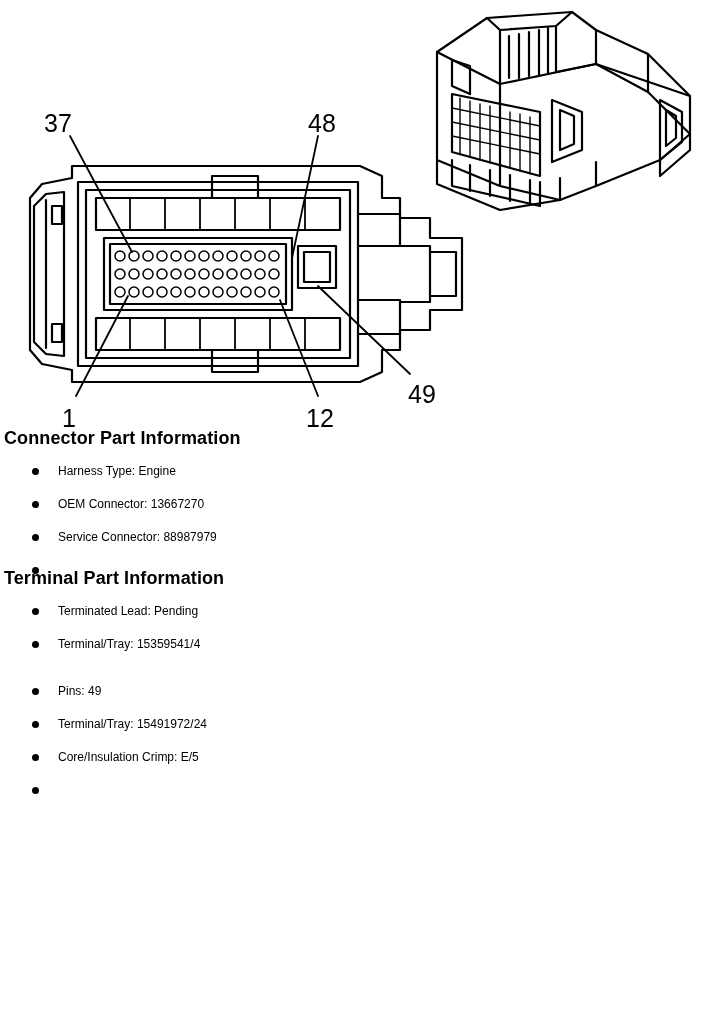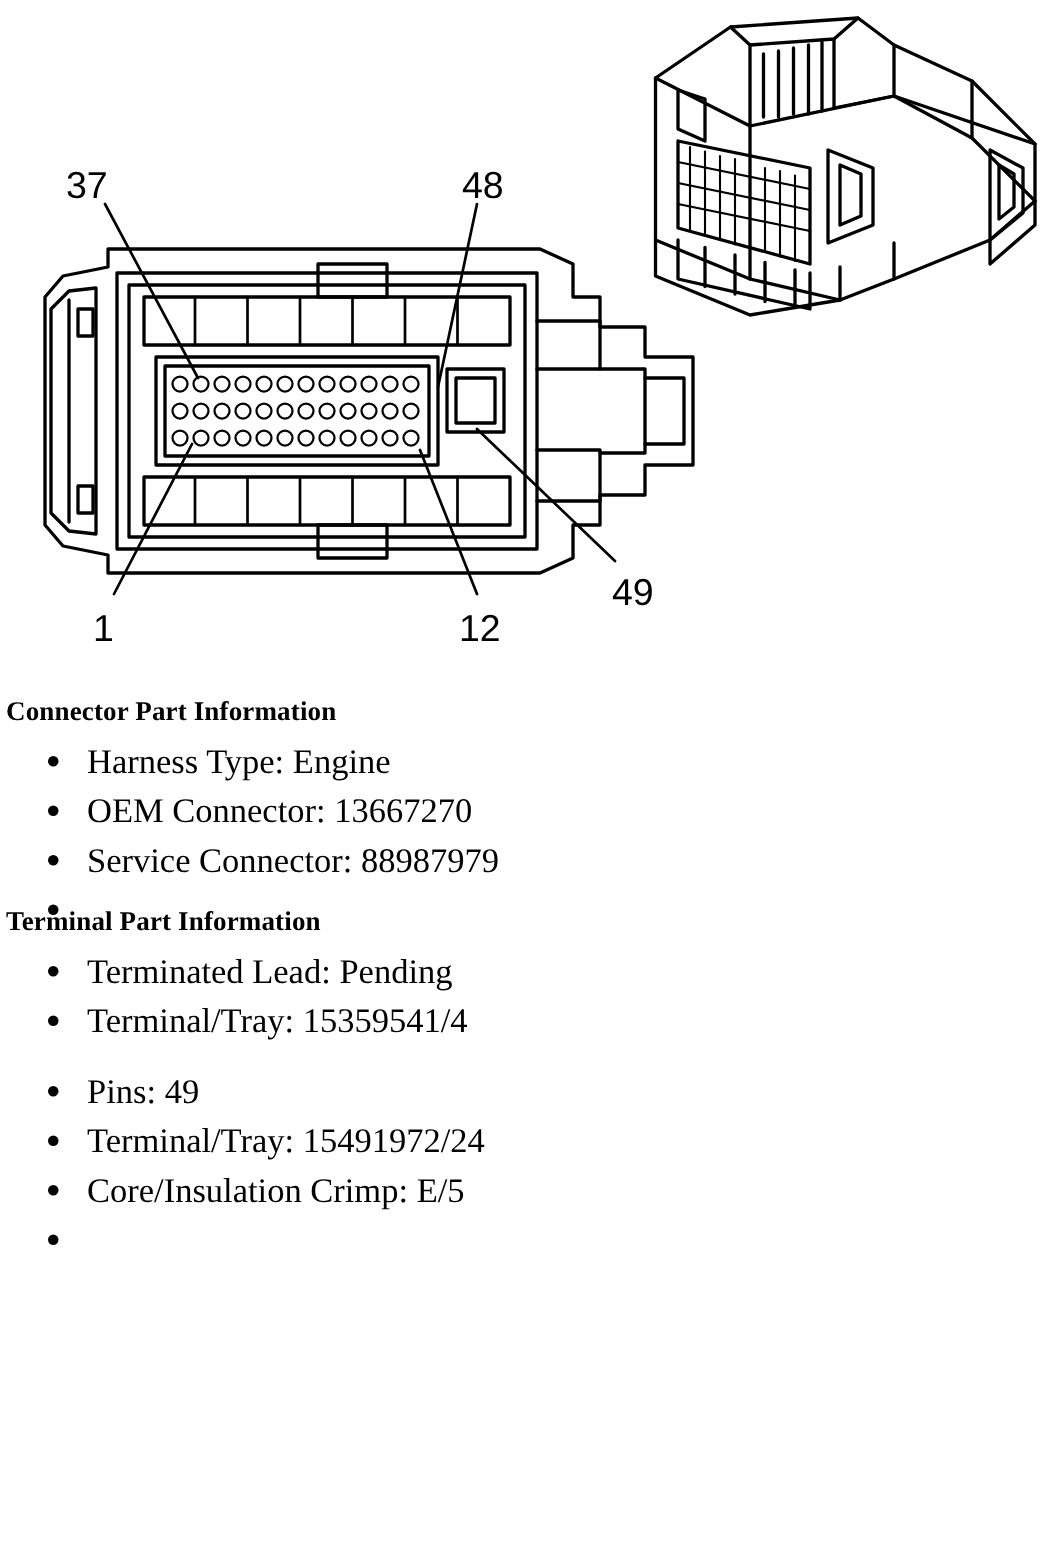--- a/index.html
+++ b/index.html
@@ -29,40 +29,39 @@
     height: 450px;
   }
   .diagram svg {
     display: block;
   }
 
   
   .content {
     position: absolute;
     left: 0;
-    top: 464px;
+    top: 428px;
     width: 592px;
-    font-family: Liberation Serif, serif;
   }
 
   h2.section-title {
     font-size: 18px;
     font-weight: bold;
     margin: 0 0 6px 4px;
     letter-spacing: 0.1px;
   }
 
   ul.bullets {
     list-style: none;
     margin: 0 0 14px 0;
     padding: 0;
   }
   ul.bullets li {
     position: relative;
-    font-size: 23px;
+    font-size: 12px;
     line-height: 33px;
     padding-left: 58px;
     white-space: nowrap;
   }
   ul.bullets li .dot {
     position: absolute;
     left: 32px;
     top: 13px;
     width: 7px;
     height: 7px;

